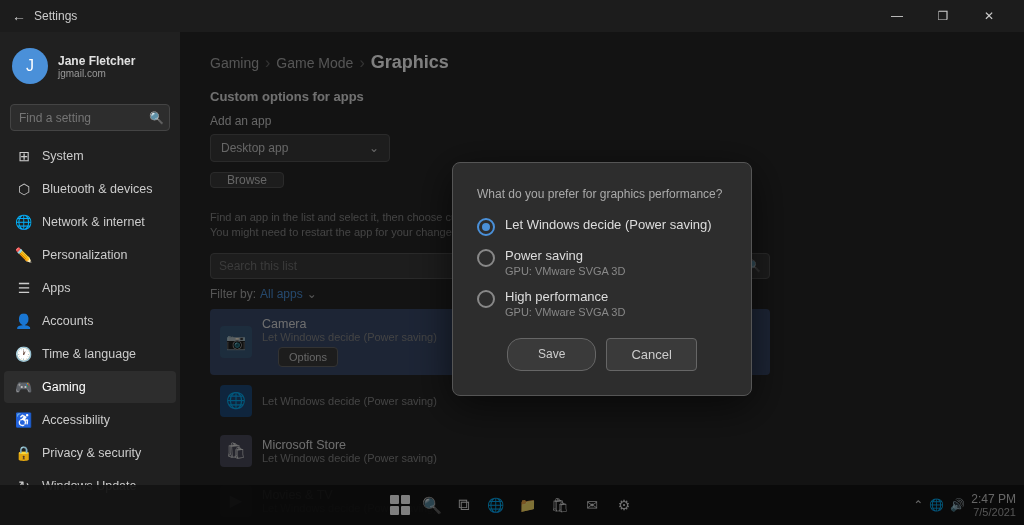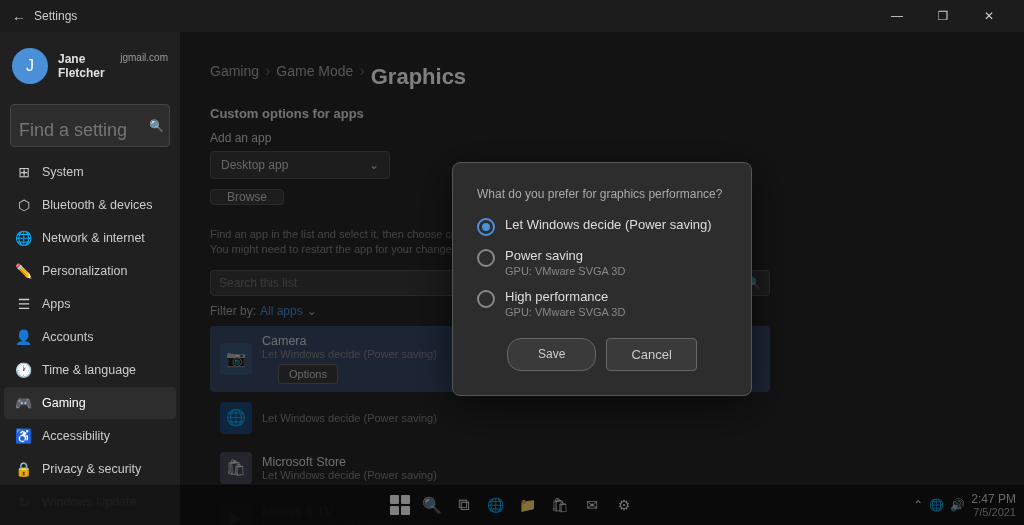--- a/index.html
+++ b/index.html
@@ -72,36 +72,36 @@
       height: 36px;
       border-radius: 50%;
       background: #4a90d9;
       display: flex;
       align-items: center;
       justify-content: center;
       font-size: 16px;
       color: white;
       flex-shrink: 0;
     }
-    .user-info { display: flex; flex-direction: row; }
+    .user-info { display: flex; flex-direction: column; }
     .user-name { font-size: 12px; font-weight: 600; }
     .user-email { font-size: 10px; color: #999; }
 
     .search-box {
       margin: 4px 10px 8px;
       position: relative;
     }
     .search-box input {
       width: 100%;
       background: #2d2d2d;
       border: 1px solid #444;
       border-radius: 4px;
-      padding: 15px 24px 5px 8px;
-      color: #ccc;
-      font-size: 18px;
+      padding: 6px 24px 5px 8px;
+      color: #ccc;
+      font-size: 12px;
       outline: none;
     }
     .search-icon-small {
       position: absolute;
       right: 6px;
       top: 50%;
       transform: translateY(-50%);
       font-size: 12px;
       color: #888;
     }
@@ -140,23 +140,22 @@
     .breadcrumb {
       display: flex;
       align-items: center;
       gap: 6px;
       font-size: 14px;
       color: #aaa;
       margin-bottom: 16px;
     }
     .breadcrumb .current {
       color: white;
-      font-size: 22px;
+      font-size: 18px;
       font-weight: 600;
-      margin-top: 12px;
     }
     .breadcrumb .sep { color: #666; font-size: 16px; }
     .breadcrumb .link { color: #aaa; font-size: 14px; }
 
     .page-title {
       font-size: 13px;
       font-weight: 600;
       margin-bottom: 10px;
     }
 

